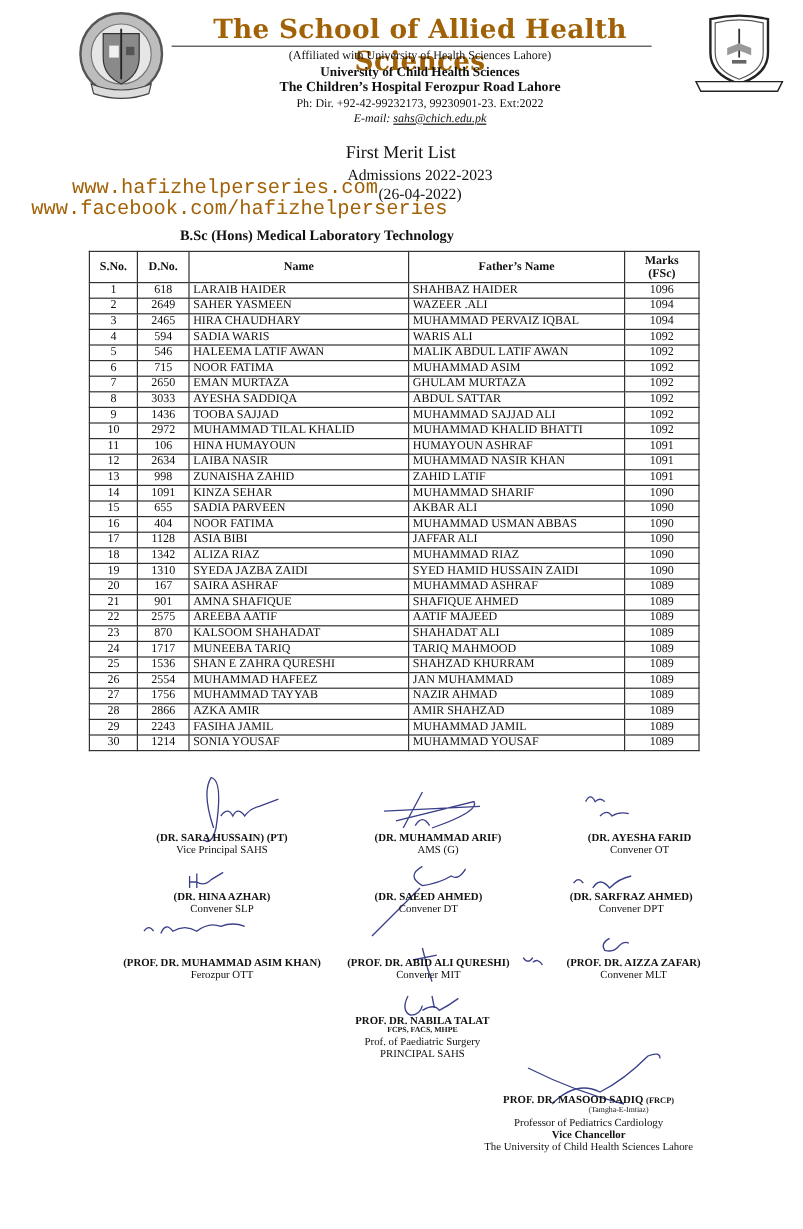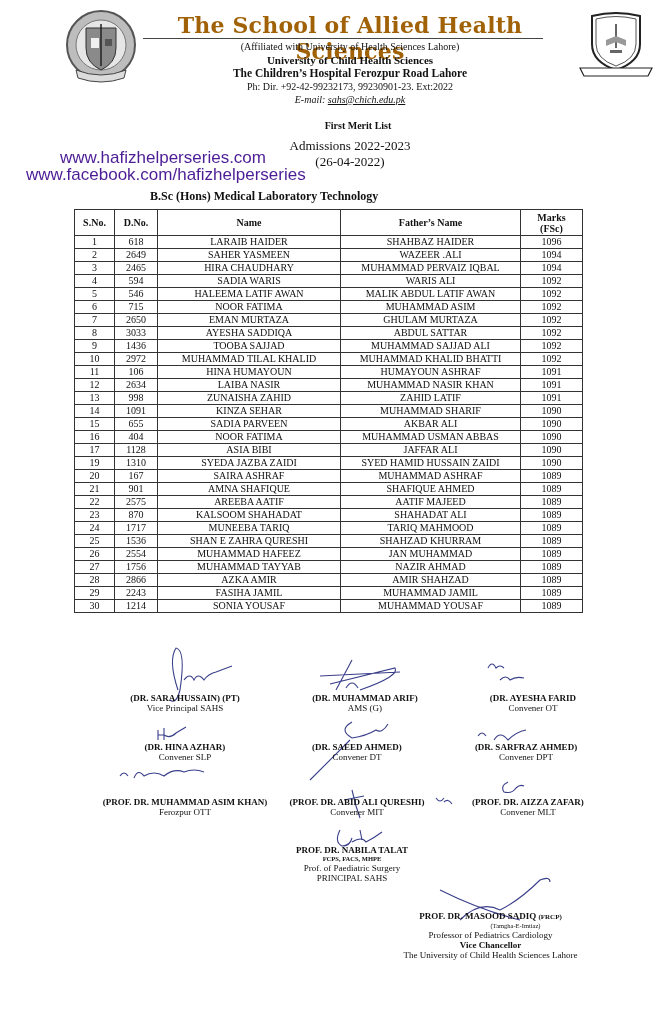--- a/index.html
+++ b/index.html
@@ -15,34 +15,34 @@
   #title-rule { left: 143px; top: 38px; width: 400px; height: 0; border-top: 1px solid #444; }
   .hdr-line { left: 150px; width: 400px; text-align: center; font-size: 10px; line-height: 12px; }
   #affil { top: 41px; }
   #uchs { top: 54px; font-weight: bold; font-size: 11px; }
   #hospital { top: 67px; font-weight: bold; font-size: 11.5px; }
   #phone { top: 81px; }
   #email { top: 94px; font-style: italic; }
   #email a { color:#111; text-decoration: underline; font-style: italic; }
 
   
-  #merit-title { left: 158px; width: 400px; top: 120px; font-weight: bold; font-size: 10px; text-align:center; }
+  #merit-title { left: 134px; width: 400px; top: 120px; font-weight: normal; font-size: 15px; text-align:center; }
   #admissions { left: 150px; width: 400px; top: 138px; font-size: 13px; text-align:center; }
   #date { left: 150px; width: 400px; top: 154px; font-size: 13px; text-align:center; }
-  .wm { font-family: Liberation Sans, sans-serif; color: #4c1d95; font-size: 17px; white-space: nowrap; }
+  .wm { font-family: Liberation Mono, monospace; color: #a16207; font-size: 17px; white-space: nowrap; }
   #wm1 { left: 60px; top: 148px; }
   #wm2 { left: 26px; top: 165px; }
   #program { left: 150px; width: 400px; top: 189px; font-weight: bold; font-size: 12px; }
 
   
   #merit-table { left: 74px; top: 209px; border-collapse: collapse; width: 508px; font-size: 10px; table-layout: fixed; }
   #merit-table th, #merit-table td { border: 1px solid #333; padding: 0 3px; height: 12px; line-height: 12px; white-space: nowrap; overflow: hidden; }
   #merit-table th { font-weight: bold; height: 25px; line-height: 11px; font-size: 10px; text-align: center; }
   #merit-table td.c { text-align: center; }
-  #merit-table td.l { text-align: center; }
+  #merit-table td.l { text-align: left; }
 
   
   .sig { text-align: center; font-size: 9px; line-height: 10px; width: 190px; }
   .sig .nm { font-weight: bold; }
 </style>
 </head>
 <body>
 
 <div id="logo-left" class="abs">
   <svg width="78" height="78" viewBox="0 0 78 78">
@@ -215,20 +215,27 @@
         <td class="c">1090</td>
       </tr>
       <tr>
         <td class="c">17</td>
         <td class="c">1128</td>
         <td class="l">ASIA BIBI</td>
         <td class="l">JAFFAR ALI</td>
         <td class="c">1090</td>
       </tr>
       <tr>
+        <td class="c">18</td>
+        <td class="c">1342</td>
+        <td class="l">ALIZA RIAZ</td>
+        <td class="l">MUHAMMAD RIAZ</td>
+        <td class="c">1090</td>
+      </tr>
+      <tr>
         <td class="c">19</td>
         <td class="c">1310</td>
         <td class="l">SYEDA JAZBA ZAIDI</td>
         <td class="l">SYED HAMID HUSSAIN ZAIDI</td>
         <td class="c">1090</td>
       </tr>
       <tr>
         <td class="c">20</td>
         <td class="c">167</td>
         <td class="l">SAIRA ASHRAF</td>

